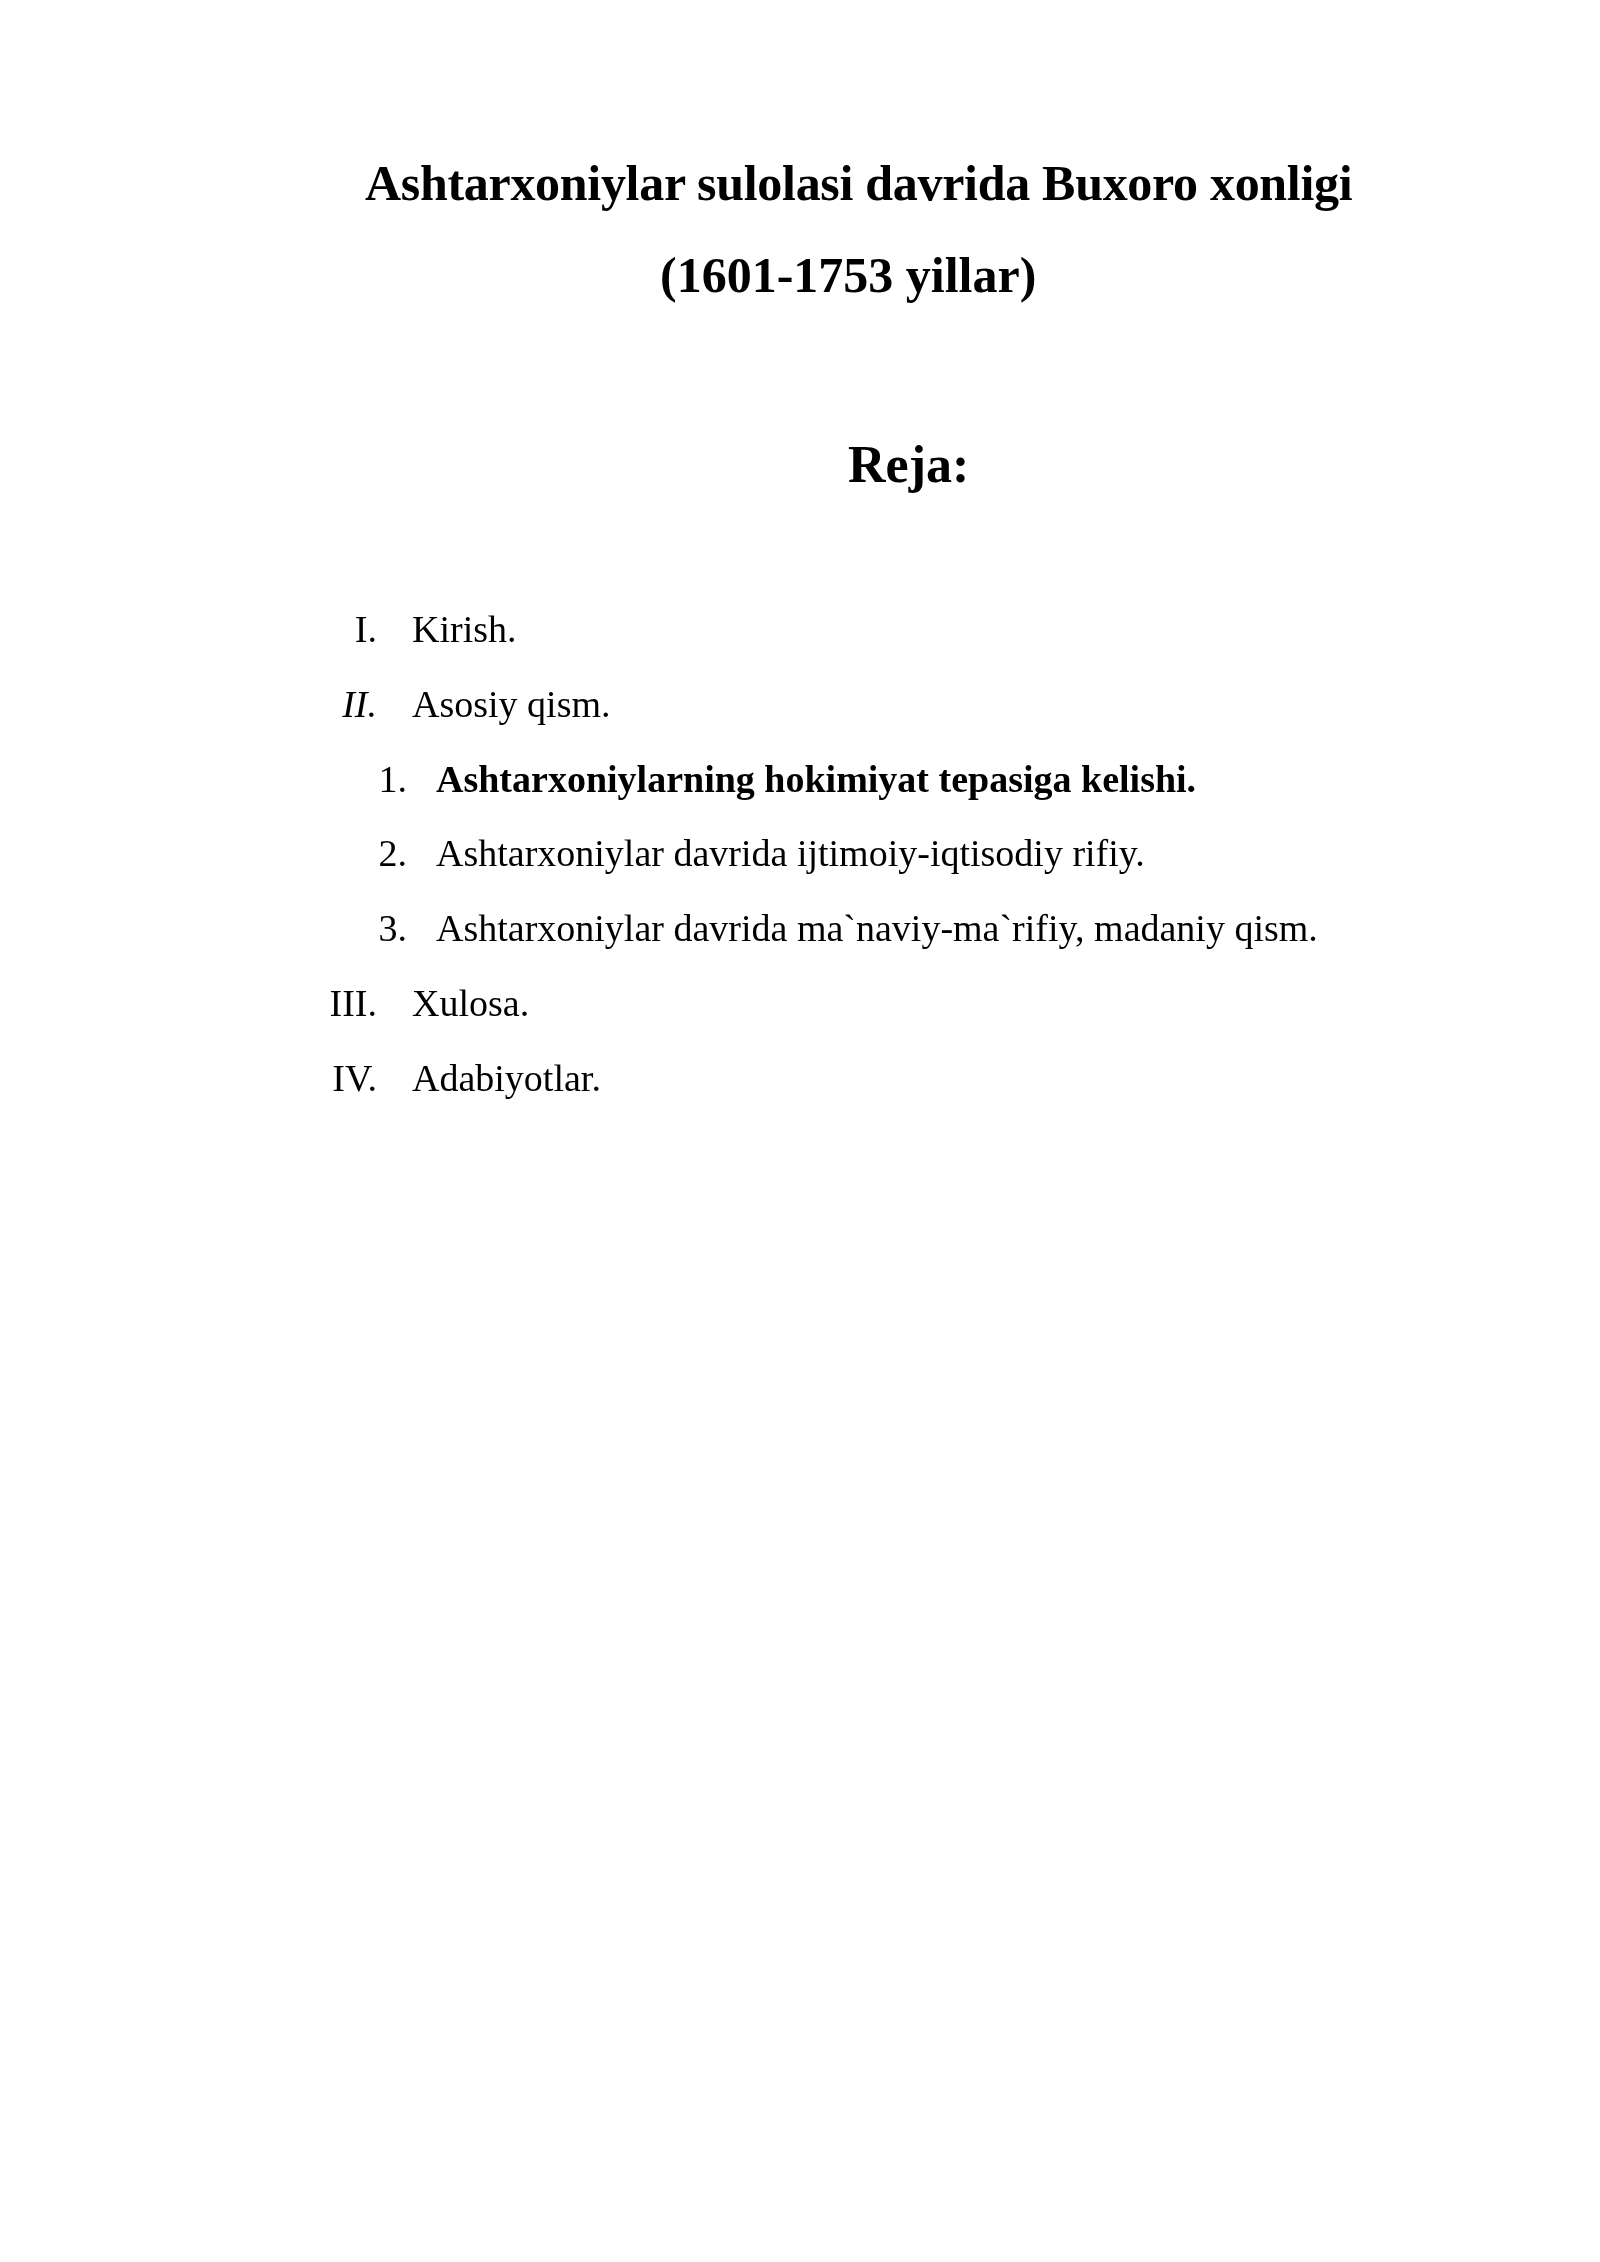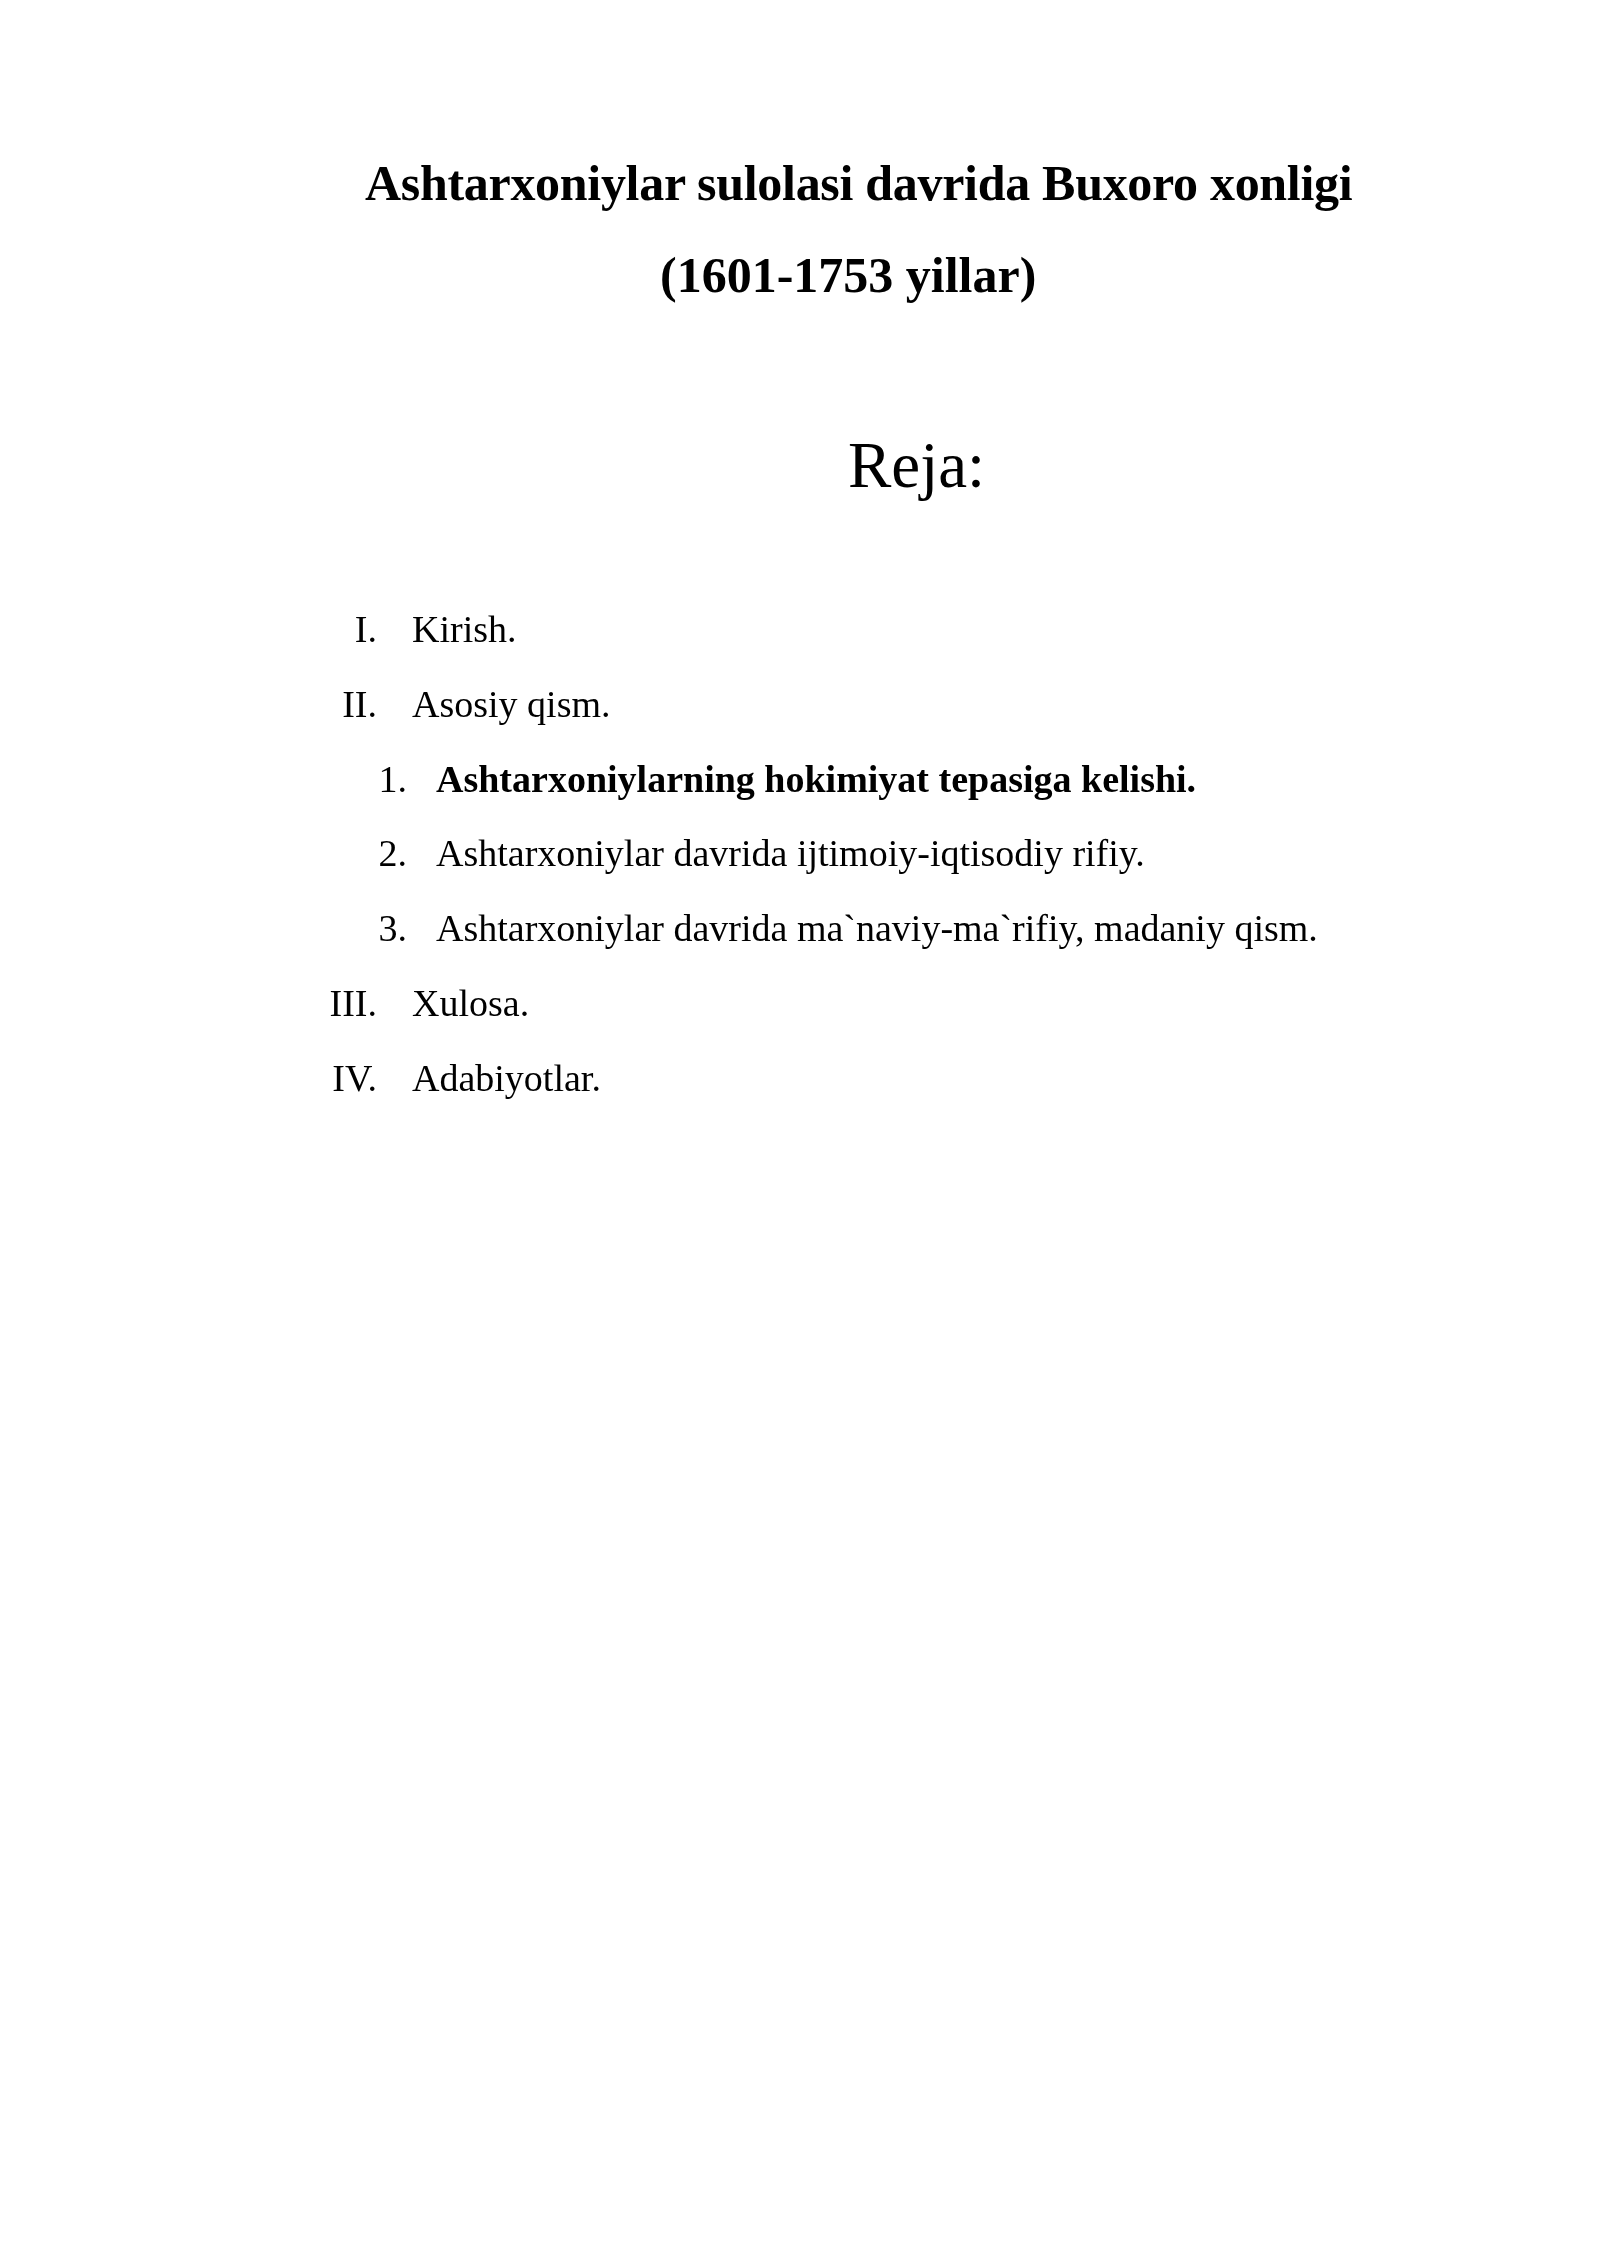--- a/index.html
+++ b/index.html
@@ -3,21 +3,21 @@
 <meta charset="utf-8">
 <style>
   html, body { margin: 0; padding: 0; background: #ffffff; }
   body { width: 1600px; height: 2262px; position: relative; overflow: hidden;
          font-family: "Liberation Serif", "DejaVu Serif", serif; color: #000000; }
   .page { position: absolute; left: 0; top: 0; width: 1600px; height: 2262px; background: #ffffff; }
   .title { position: absolute; left: 0; width: 1600px; text-align: left; font-weight: bold;
            font-size: 50px; line-height: 60px; white-space: nowrap; }
   .t1 { left: 365px; top: 153px; width: auto; letter-spacing: -0.3px; }
   .t2 { left: 660px; top: 245px; width: auto; font-family: Liberation Serif, serif; }
-  .reja { position: absolute; left: 848px; top: 435px; font-weight: normal; font-size: 65px;
+  .reja { position: absolute; left: 848px; top: 435px; font-weight: bold; font-size: 52px;
           line-height: 60px; white-space: nowrap; }
   .item { position: absolute; font-size: 38px; line-height: 46px; white-space: nowrap; }
   .num { position: absolute; text-align: right; }
   .txt { position: absolute; margin-left: 12px; }
 </style>
 </head>
 <body>
 
 <div class="page">
 
@@ -27,21 +27,21 @@
   <div class="reja">Reja:</div>
 
   <div>
 
     <div class="item" style="top:606px;left:0;">
       <span class="num" style="left:300px;width:77px;">I.</span>
       <span class="txt" style="left:400px;">Kirish.</span>
     </div>
 
     <div class="item" style="top:681px;left:0;">
-      <span class="num" style="left:300px;width:77px;">II.</span>
+      <span class="num" style="left:300px;width:77px;font-style:italic;">II.</span>
       <span class="txt" style="left:400px;">Asosiy qism.</span>
     </div>
 
     <div class="item" style="top:756px;left:0;">
       <span class="num" style="left:360px;width:47px;">1.</span>
       <span class="txt" style="left:424px;font-weight:bold;">Ashtarxoniylarning hokimiyat tepasiga kelishi.</span>
     </div>
 
     <div class="item" style="top:830px;left:0;">
       <span class="num" style="left:360px;width:47px;">2.</span>

